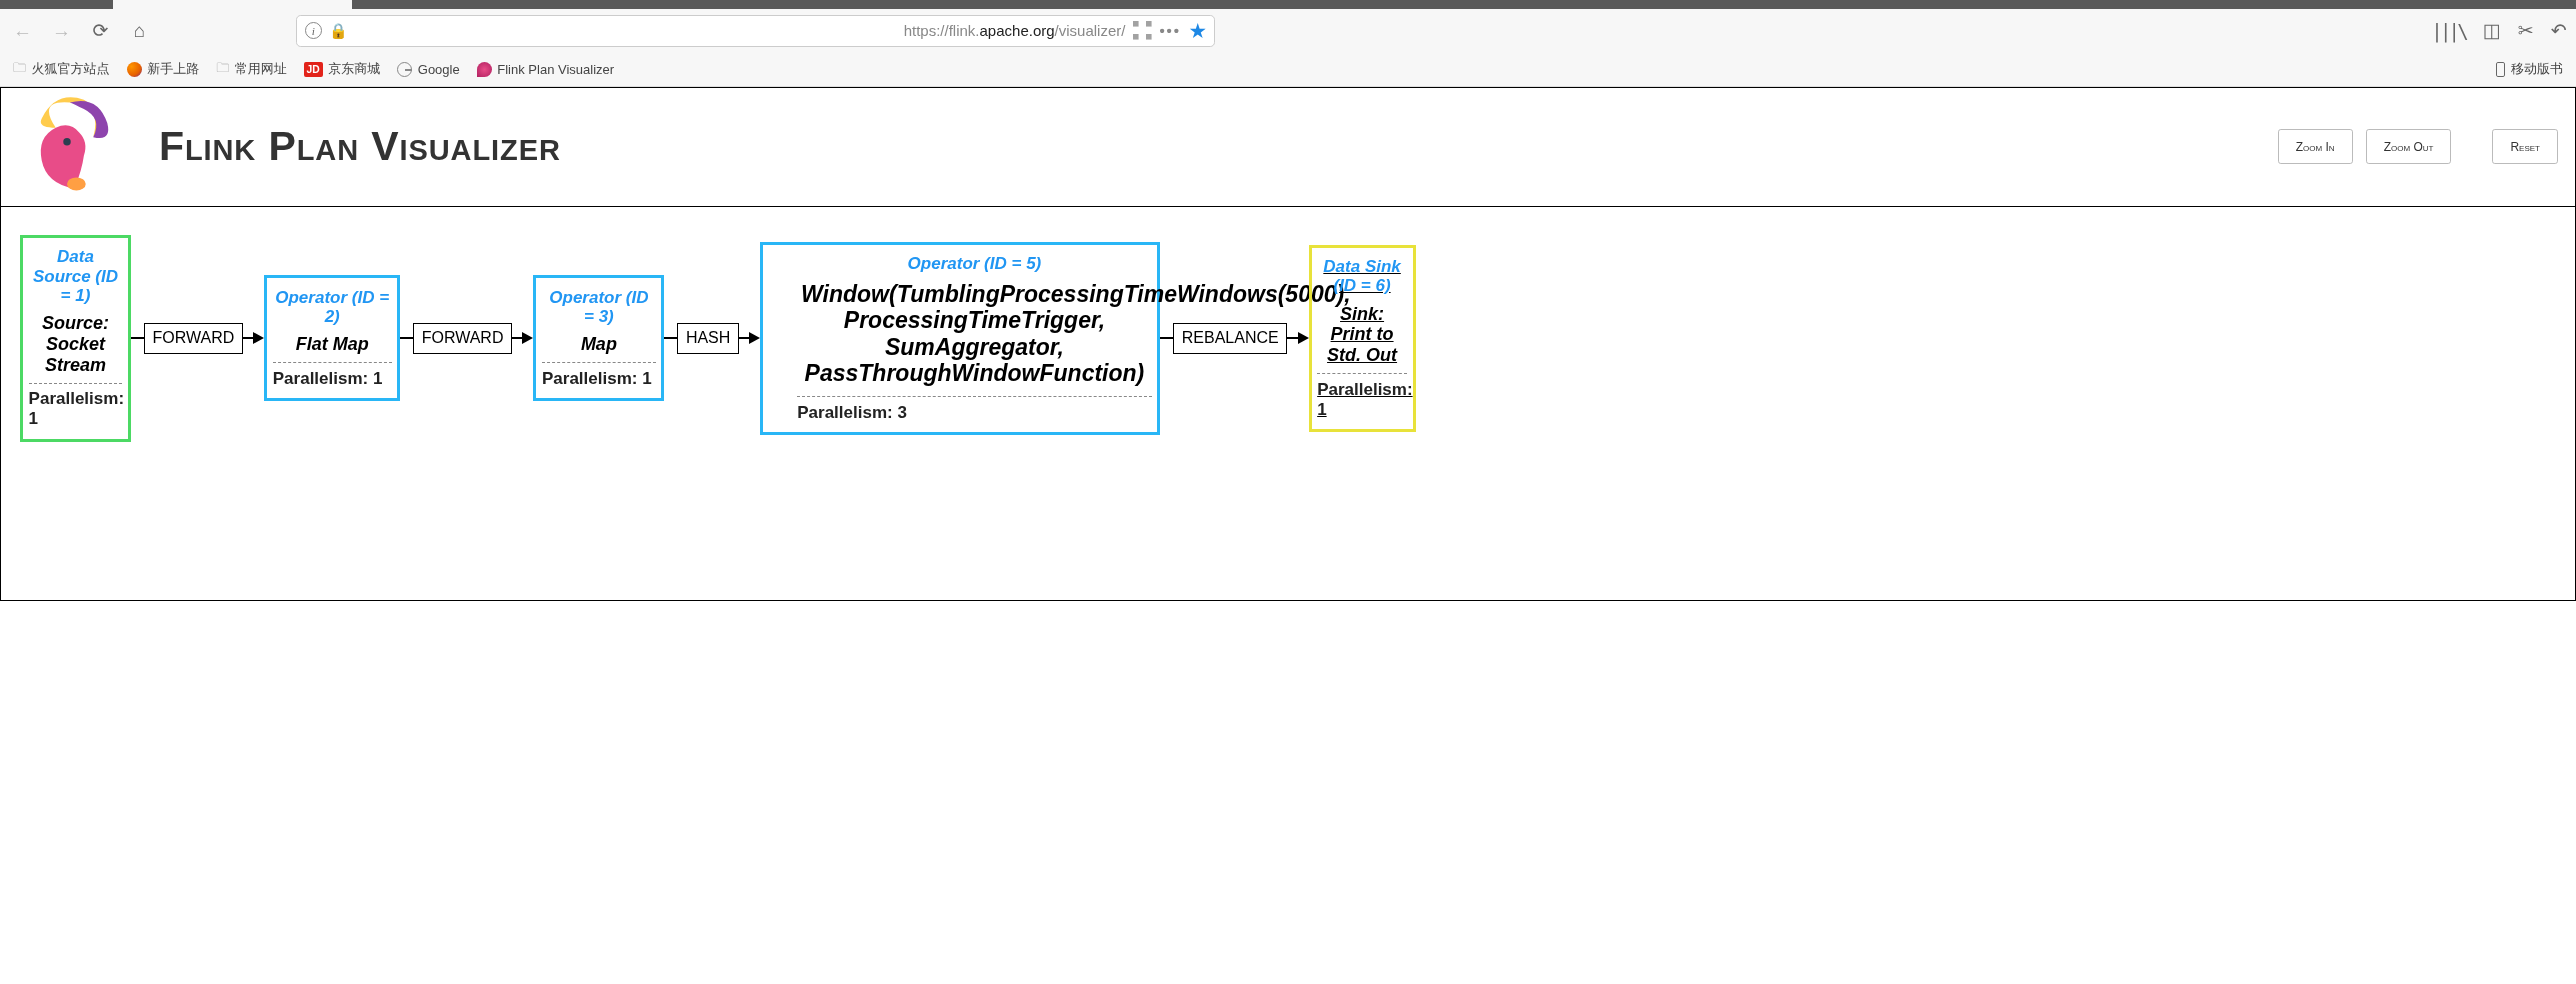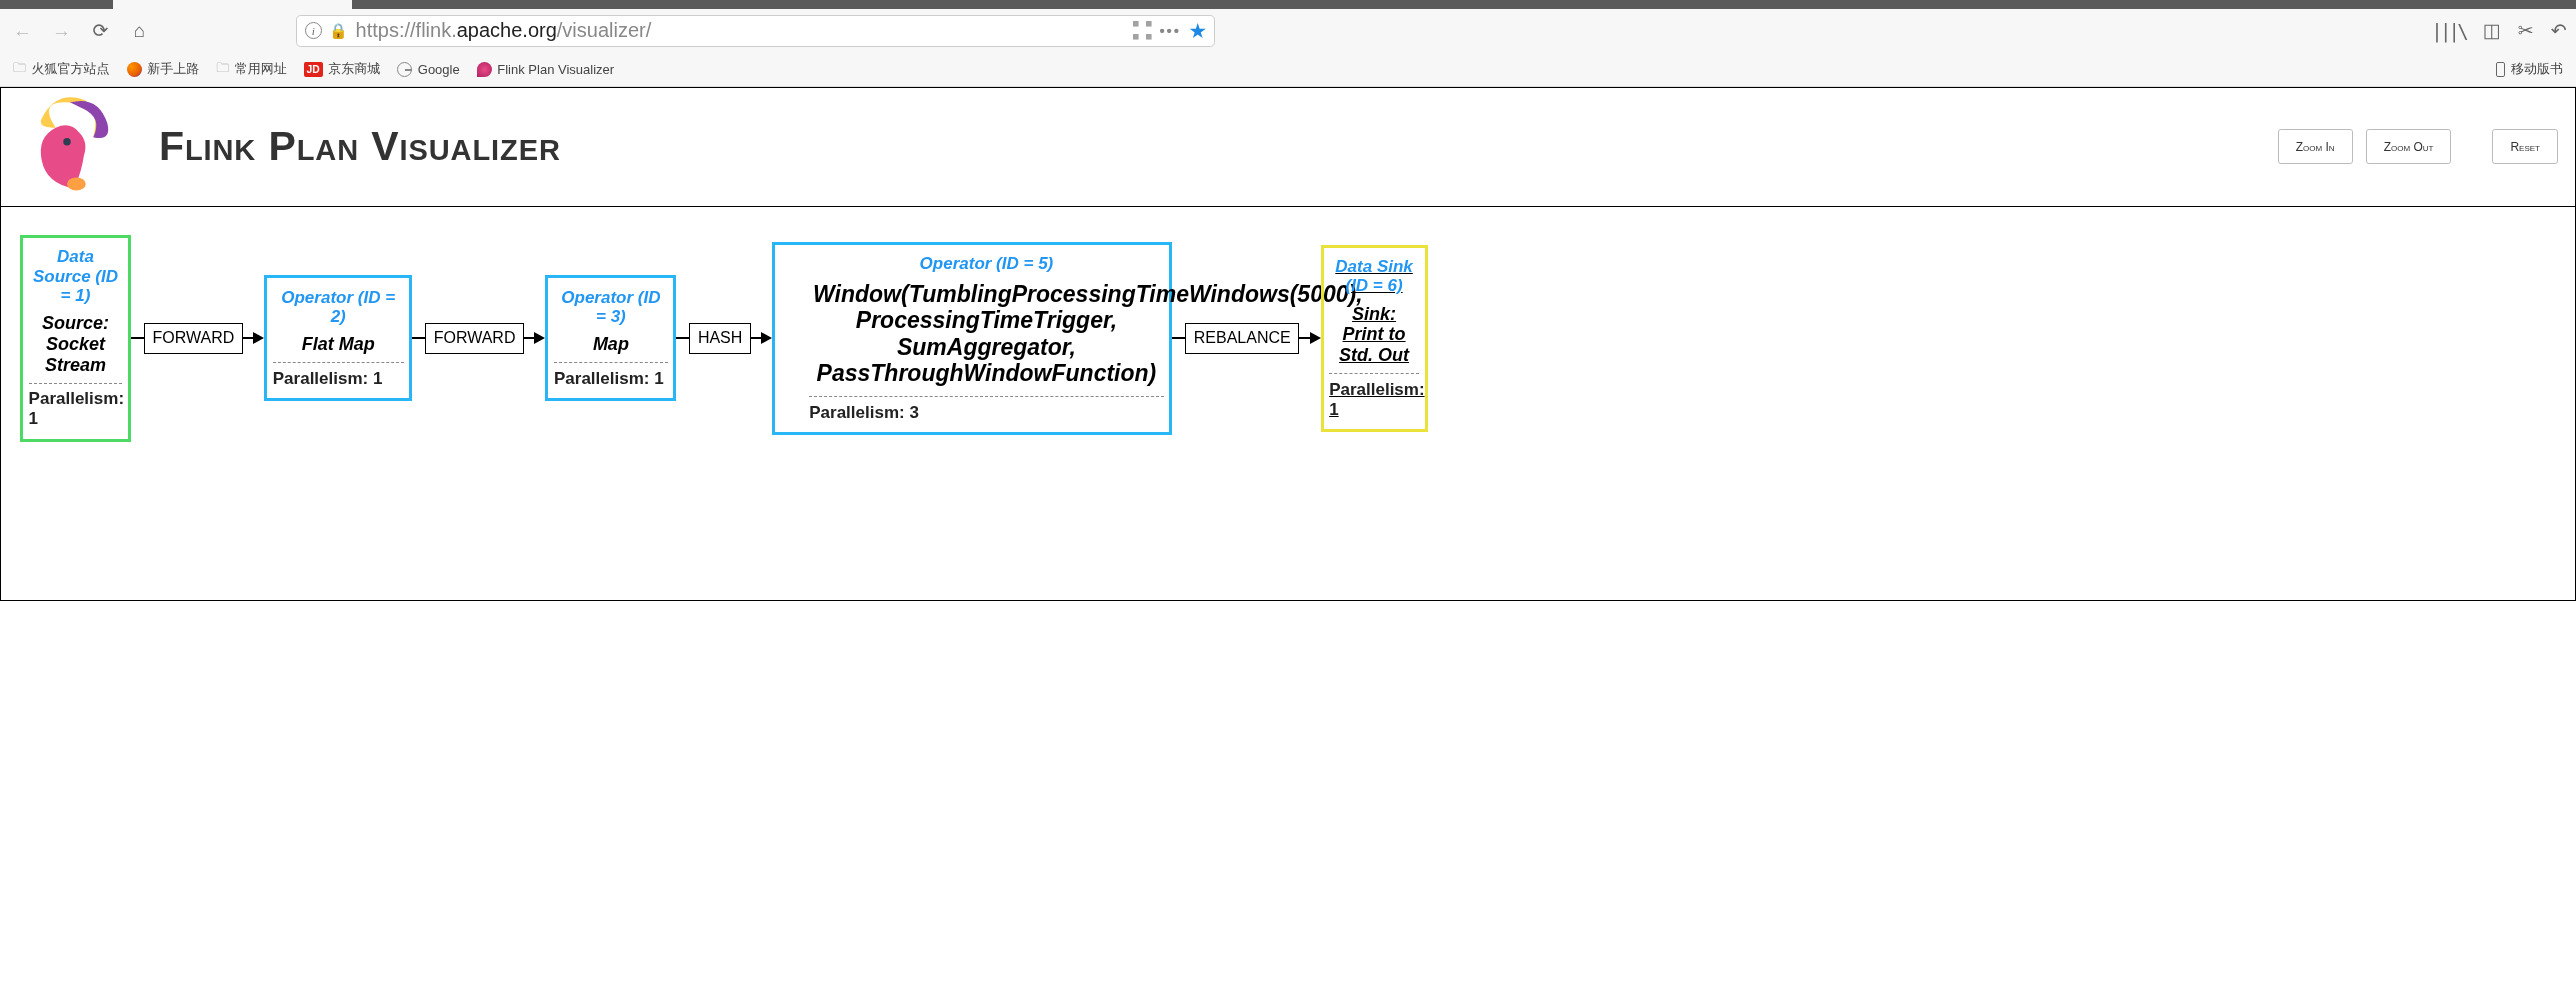--- a/index.html
+++ b/index.html
@@ -6,21 +6,21 @@
   body { font-family: Arial, Helvetica, sans-serif; background: #fff; }
 
   
   .browser-chrome { background: #f7f7f7; border-bottom: 0.9px solid #ddd; }
   .tab-strip { height: 9.4px; background: #5a5a5a; display:flex; }
   .tab-strip .active-tab { width: 239px; height:9.4px; background:#f7f7f7; margin-left:113px;}
   .toolbar { display: flex; align-items: center; padding: 5.6px 9.4px; gap: 13px; }
   .nav-btn { width: 26px; height: 26px; display:flex; align-items:center; justify-content:center; color:#666; cursor:pointer; font-size:19px;}
   .nav-btn.disabled { color:#bbb; }
   .url-bar { flex:0 0 919px; display:flex; align-items:center; border:0.9px solid #ccc; border-radius:4.7px; background:#fff; height:32px; padding:0 7.5px; margin-left:131px; gap:7.5px;}
-  .url-text { flex:1; font-size:20px; color:#888; }
+  .url-text { flex:1; font-size:15px; color:#888;text-align:right; }
   .url-text .domain { color:#222; }
   .lock { color:#4caf50; font-size:15px; }
   .info-i { display:inline-flex; width:17px;height:17px;border:0.9px solid #888;border-radius:50%;align-items:center;justify-content:center;font-size:11.3px;color:#666;font-style:italic;font-family:serif;}
   .qr { width:19px; height:19px; display:inline-block; background:
         linear-gradient(#666,#666) 0 0/5.6px 5.6px no-repeat,
         linear-gradient(#666,#666) 13px 0/5.6px 5.6px no-repeat,
         linear-gradient(#666,#666) 0 13px/5.6px 5.6px no-repeat,
         linear-gradient(#666,#666) 13px 13px/5.6px 5.6px no-repeat; opacity:.6;}
   .dots { color:#888; letter-spacing:1.9px; font-weight:bold; }
   .star { color:#1e88e5; font-size:20.6px; }
@@ -49,21 +49,21 @@
   .canvas { border-top:1.9px solid #000; padding:28px 19px 56px; position:relative; min-height:394px;}
   .graph { display:flex; align-items:center; }
 
   .node { border-width:3.8px; border-style:solid; padding:9.4px 5.6px; text-align:center; font-style:italic; }
   .node .title { color:#2196f3; font-size:17px; font-weight:bold; line-height:1.15; margin-bottom:7.5px;}
   .node .desc { color:#000; font-size:18px; font-weight:bold; line-height:1.15; padding-bottom:7.5px;}
   .node .para { border-top:1.9px dashed #888; padding-top:5.6px; font-style:normal; font-size:17px; text-align:left; font-weight:bold; color:#222;}
   .n-green { border-color:#4cd964; width:111px;}
   .n-blue  { border-color:#29b6f6; }
   .n-yellow{ border-color:#e8e23a; width:107px;text-decoration:underline;}
-  .n2 { width:148px; }
+  .n2 { width:136px; }
   .n3 { width:131px; }
   .n5 { width:400px;padding-left:34px; }
   .n5 .desc { font-size:23px; padding:0 3.8px 9.4px;}
 
   .edge { display:flex; align-items:center; }
   .edge .line { width:13px; height:1.9px; background:#000;}
   .edge .label { border:1.9px solid #000; padding:5.6px 7.5px; font-size:16px; font-weight:500;}
   .edge .arrow { width:0;height:0;border-top:6.6px solid transparent;border-bottom:6.6px solid transparent;border-left:11.3px solid #000; margin-left:-0.9px;}
   .edge .line2 { width:11.3px; height:1.9px; background:#000;}
 </style>

